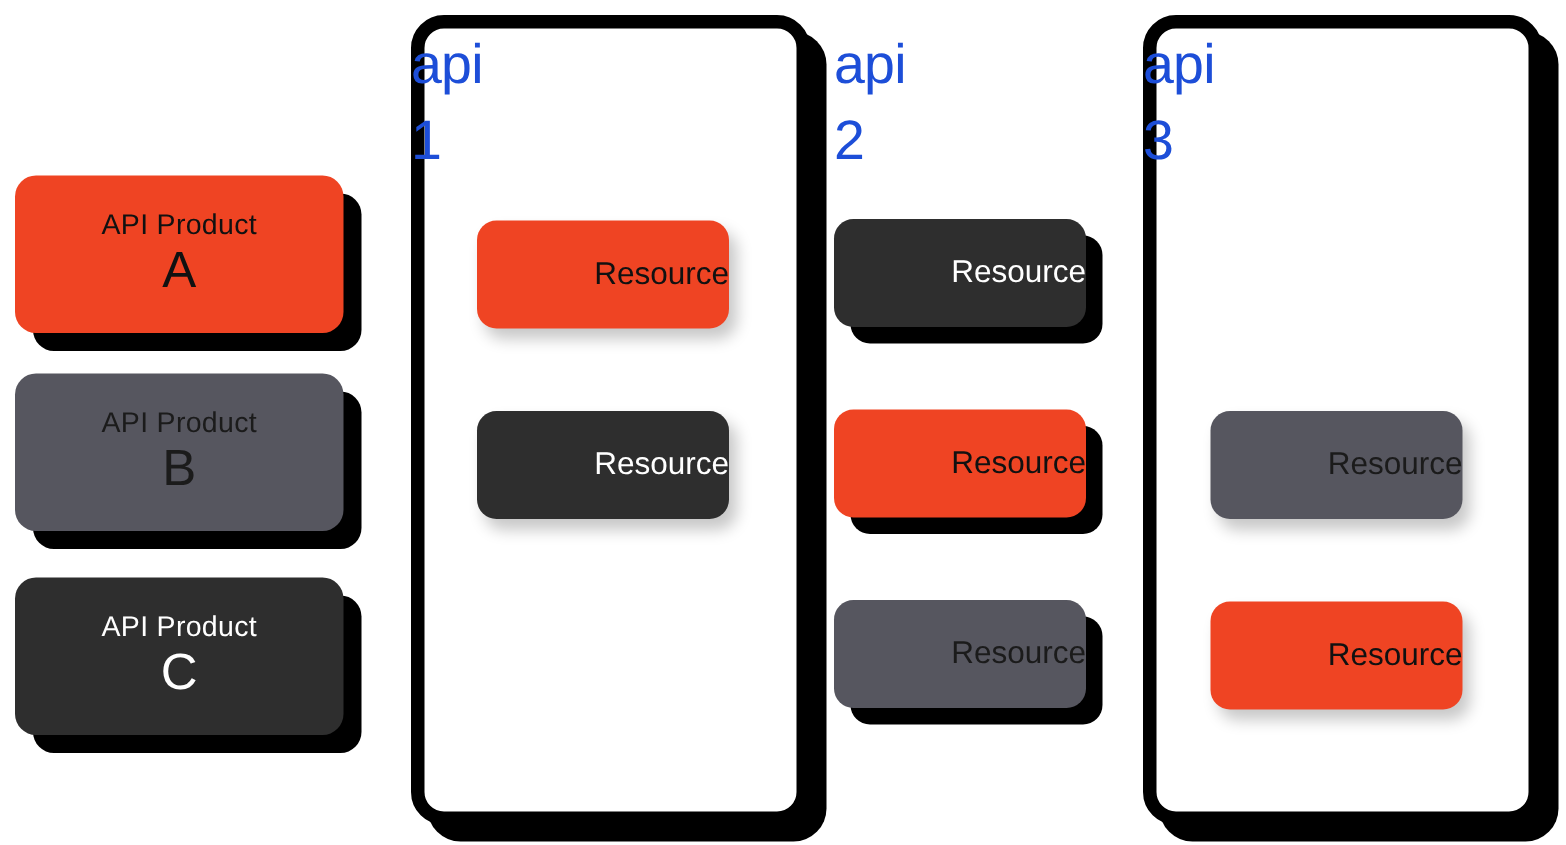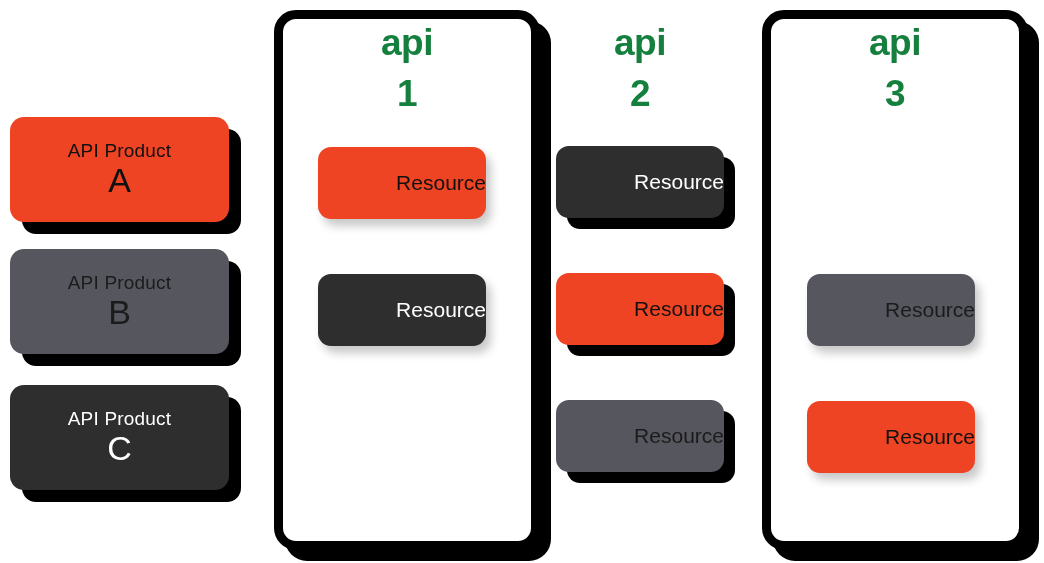--- a/index.html
+++ b/index.html
@@ -46,23 +46,22 @@
 
   
   .api-card {
     background: #ffffff;
     border: 9px solid #000000;
     border-radius: 22px;
   }
 
   
   .api-label {
-    color: #15803d;
-    font-weight: bold;
-    text-align: center;
+    color: #1d4ed8;
+    font-weight: normal;
     line-height: 1.0;
     font-size: 37px;
     letter-spacing: -0.5px;
     user-select: none;
   }
   .api-label .api-num {
     display: block;
     margin-top: 14px;
     font-size: 37px;
   }

